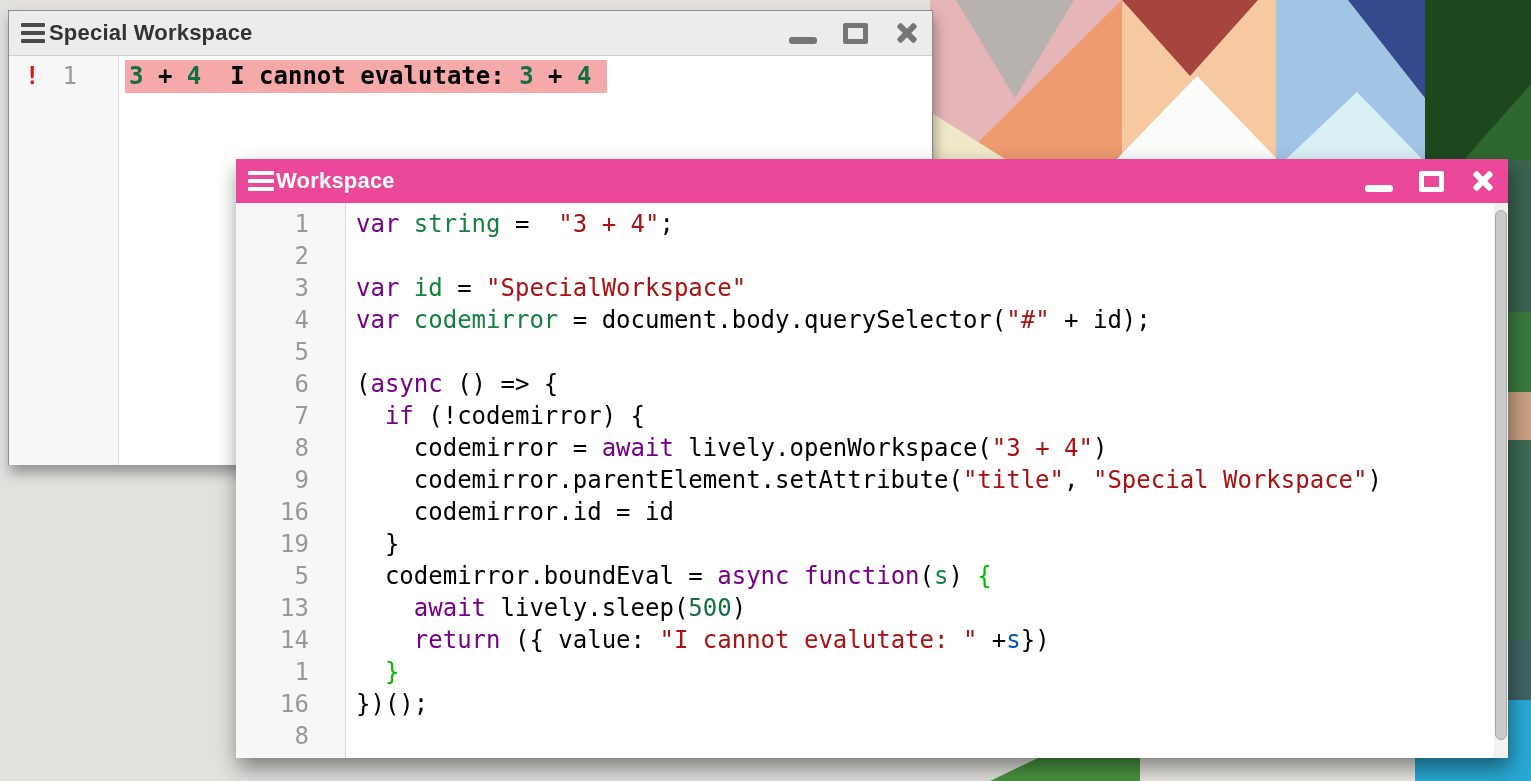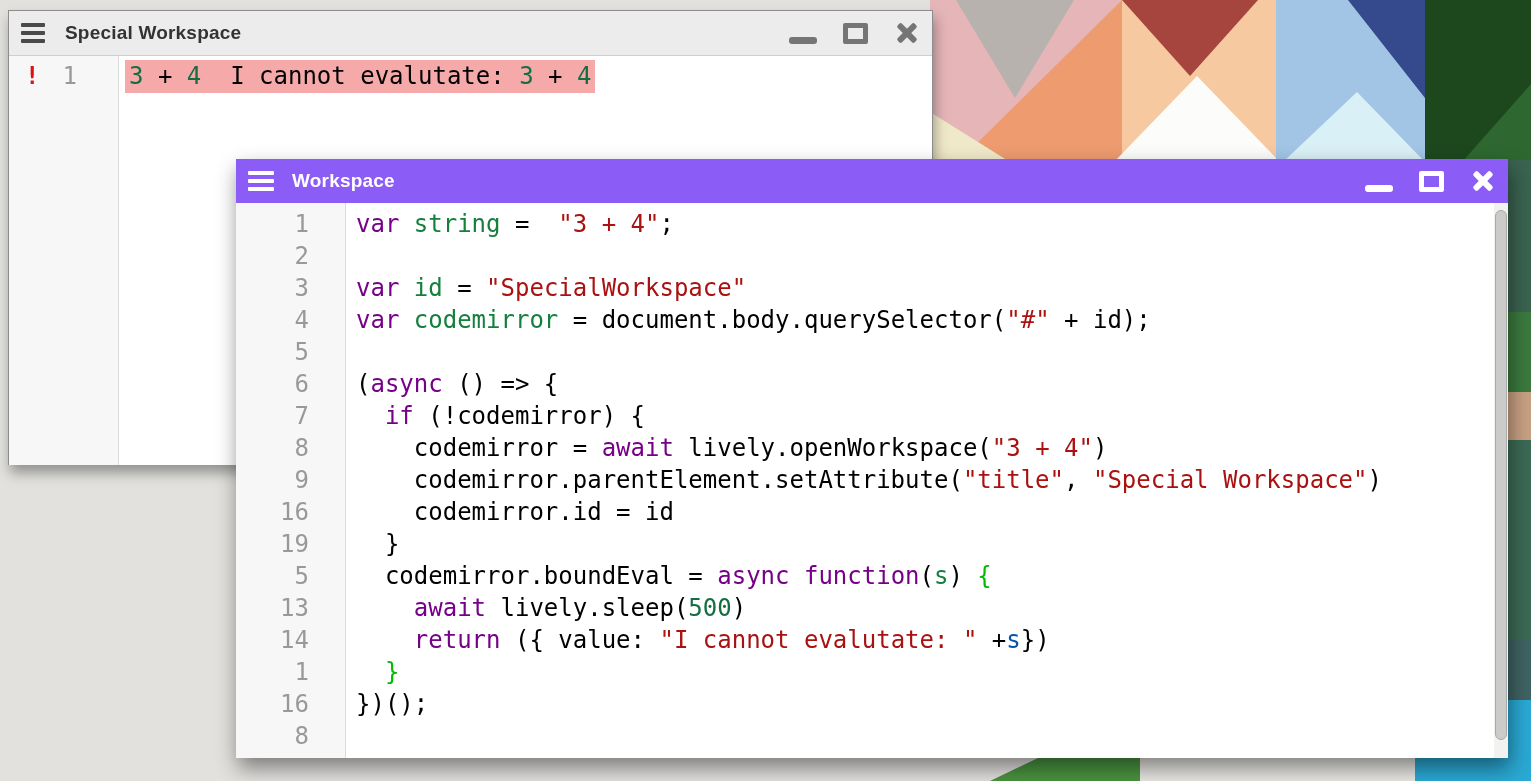--- a/index.html
+++ b/index.html
@@ -9,29 +9,29 @@
   .wallpaper { position:absolute; left:0; top:0; z-index:0; }
 
   .window { position:absolute; background:#fff; }
   .win1 { left:8px; top:10px; width:925px; height:455px; border:1px solid #8d8d8d;
           box-shadow:2px 8px 12px rgba(0,0,0,0.35); z-index:1; }
   .win2 { left:236px; top:159px; width:1272px; height:599px;
           box-shadow:2px 10px 20px rgba(0,0,0,0.45); z-index:2; }
 
   .titlebar { display:flex; align-items:center; width:100%; }
   .tb1 { height:45px; background:#ececec; border-bottom:1px solid #cfcfcf; }
-  .tb2 { height:44px; background:#8b5cf6; }
+  .tb2 { height:44px; background:#ec4899; }
 
   .hamburger { display:flex; flex-direction:column; justify-content:center; gap:4px;
                width:28px; margin-left:12px; cursor:pointer; }
   .hamburger span { display:block; height:4px; border-radius:1px; }
   .h1 span { background:#4a4a4a; width:24px; }
   .h2 span { background:#ffffff; width:26px; }
 
-  .wtitle { font-weight:bold; font-size:19px; margin-left:16px; letter-spacing:0.2px; }
+  .wtitle { font-weight:bold; font-size:22px; margin-left:0; letter-spacing:0.2px; }
   .t1 { color:#333333; }
   .t2 { color:#ffffff; }
 
   .winbtns { margin-left:auto; margin-right:12px; display:flex; align-items:center; gap:26px; }
   .btn-min { width:28px; height:7px; border-radius:3px; margin-top:14px; }
   .btn-max { width:25px; height:21px; border-style:solid; border-width:5px; border-radius:2px; }
   .btn-close { position:relative; width:26px; height:26px; }
   .btn-close i { position:absolute; left:1px; top:10px; width:24px; height:6px; border-radius:2px; }
   .btn-close i:first-child { transform:rotate(45deg); }
   .btn-close i:last-child  { transform:rotate(-45deg); }
@@ -62,21 +62,21 @@
   .cd2 { padding-top:5px; }
   .code-line { height:32px; white-space:pre; }
 
   .tok-kw  { color:#770088;margin-top:16px; }
   .tok-def { color:#15803d; }
   .tok-v2  { color:#0055aa; }
   .tok-str { color:#aa1111; }
   .tok-num { color:#156e42; }
   .tok-br  { color:#00bb00; }
   .tok-pl  { color:#000000; }
-  .hl { background:#f5a9a9; padding:2px 4px 3px 4px; margin-left:-4px; }
+  .hl { background:#f5a9a9; padding:2px 16px 3px 4px; margin-left:-4px;font-weight:bold; }
 
   .scrollbar { position:absolute; right:0; top:0; width:14px; height:100%; background:#f2f2f1; }
   .scroll-thumb { position:absolute; left:1px; top:7px; width:12px; height:530px;
                   background:#cbcbca; border:1px solid #a9a9a9; border-radius:6px; }
 </style>
 </head>
 <body>
 
 <svg class="wallpaper" width="1531" height="781" viewBox="0 0 1531 781">
   <rect x="0" y="0" width="1531" height="781" fill="#e2e1de"></rect>

